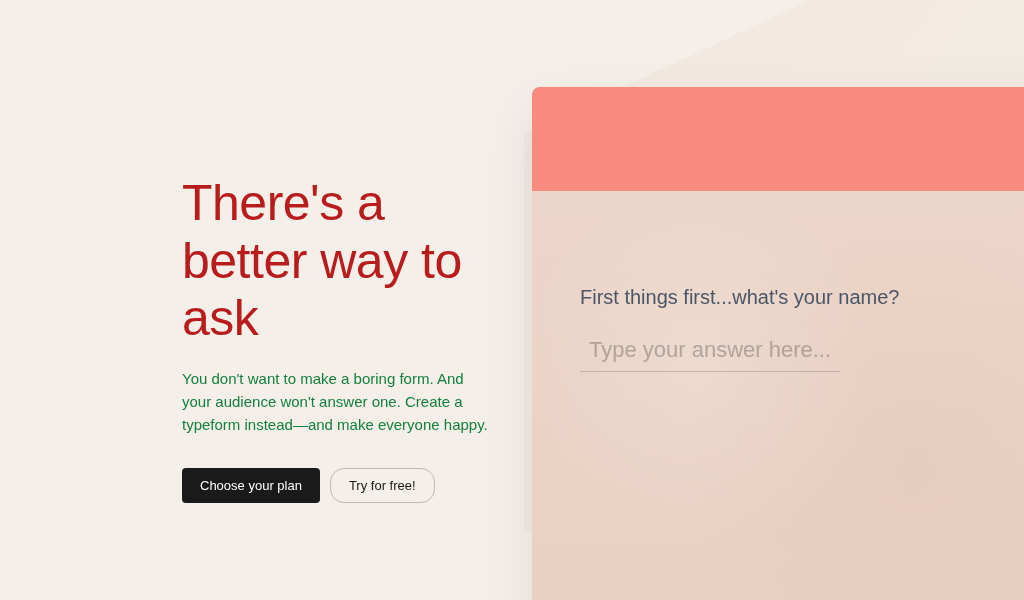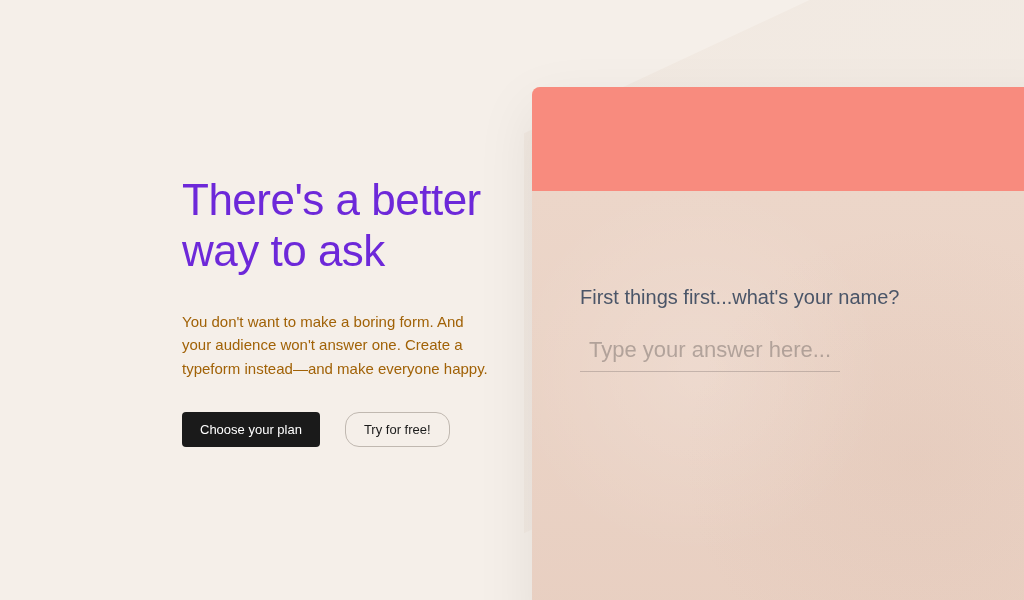--- a/index.html
+++ b/index.html
@@ -35,39 +35,39 @@
       position: relative;
       z-index: 1;
     }
     
     .left-panel {
       width: 520px;
       padding: 175px 30px 0 182px;
     }
     
     .headline {
-      font-size: 44px;
+      font-size: 50px;
       font-weight: 400;
       line-height: 1.15;
-      color: #6d28d9;
-      margin-bottom: 34px;
+      color: #b91c1c;
+      margin-bottom: 19px;
       letter-spacing: -0.5px;
     }
     
     .description {
       font-size: 15px;
       line-height: 1.55;
-      color: #a16207;
+      color: #15803d;
       margin-bottom: 32px;
       max-width: 320px;
     }
     
     .button-row {
       display: flex;
-      gap: 25px;
+      gap: 10px;
     }
     
     .btn-primary {
       background: #1a1a1a;
       color: #ffffff;
       border: none;
       padding: 10px 18px;
       font-size: 13px;
       font-weight: 500;
       border-radius: 4px;

